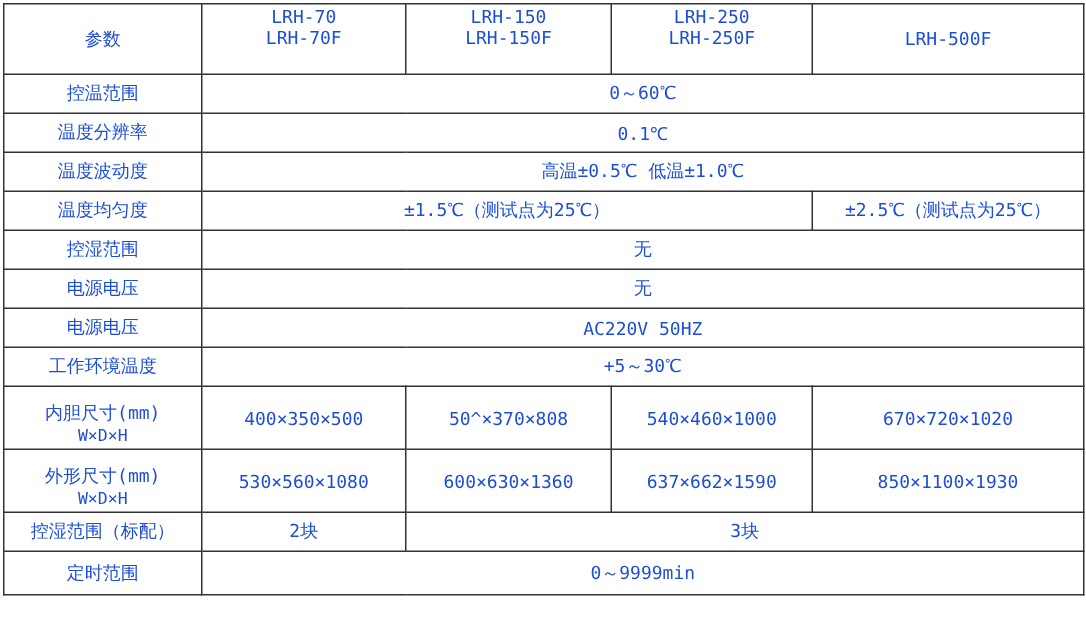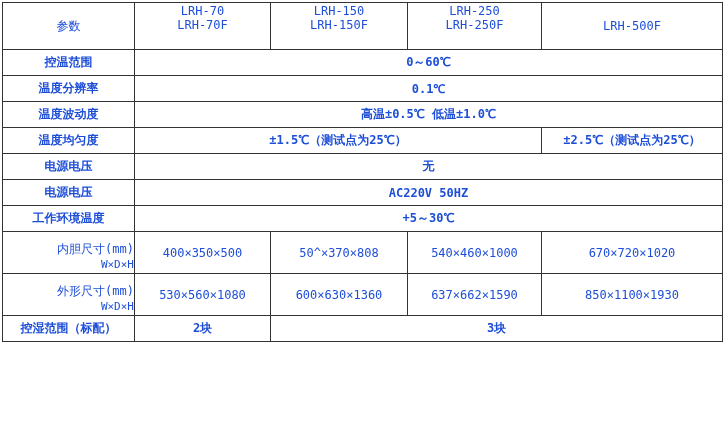--- a/index.html
+++ b/index.html
@@ -23,35 +23,34 @@
   .spec-table th, .spec-table td {
     border: 1px solid #333333;
     text-align: center;
     vertical-align: middle;
     font-weight: normal;
     padding: 0;
     overflow: hidden;
     white-space: nowrap;
   }
   .row-header  th { height: 46px; }
-  .row-std     td { height: 25px; font-weight: bold; }
+  .row-std     td { height: 25px; }
   .row-tall    td { height: 41px; }
   .row-last    td { height: 28px; }
   .model-lines {
     display: flex;
     flex-direction: column;
     justify-content: flex-start;
     height: 44px;
   }
   .two-line-label {
     display: flex;
     flex-direction: column;
     justify-content: space-around;
     height: 23px;
-    align-items: flex-end;
   }
   .two-line-label .sub {
     font-size: 11px;
   }
 </style>
 </head>
 <body>
 
 <table class="spec-table">
   <colgroup>
@@ -97,20 +96,24 @@
     <tr class="row-std">
       <td>温度波动度</td>
       <td colspan="4">高温±0.5℃ 低温±1.0℃</td>
     </tr>
     <tr class="row-std">
       <td>温度均匀度</td>
       <td colspan="3">±1.5℃（测试点为25℃）</td>
       <td>±2.5℃（测试点为25℃）</td>
     </tr>
     <tr class="row-std">
+      <td>控湿范围</td>
+      <td colspan="4">无</td>
+    </tr>
+    <tr class="row-std">
       <td>电源电压</td>
       <td colspan="4">无</td>
     </tr>
     <tr class="row-std">
       <td>电源电压</td>
       <td colspan="4">AC220V 50HZ</td>
     </tr>
     <tr class="row-std">
       <td>工作环境温度</td>
       <td colspan="4">+5～30℃</td>
@@ -137,14 +140,18 @@
       <td>530×560×1080</td>
       <td>600×630×1360</td>
       <td>637×662×1590</td>
       <td>850×1100×1930</td>
     </tr>
     <tr class="row-std">
       <td>控湿范围（标配）</td>
       <td>2块</td>
       <td colspan="3">3块</td>
     </tr>
+    <tr class="row-last">
+      <td>定时范围</td>
+      <td colspan="4">0～9999min</td>
+    </tr>
   </tbody>
 </table>
 
 </body></html>

